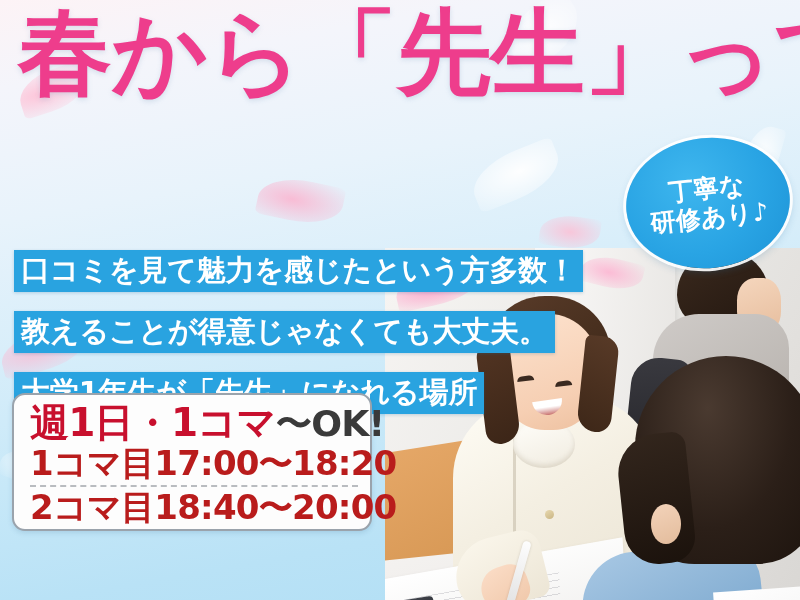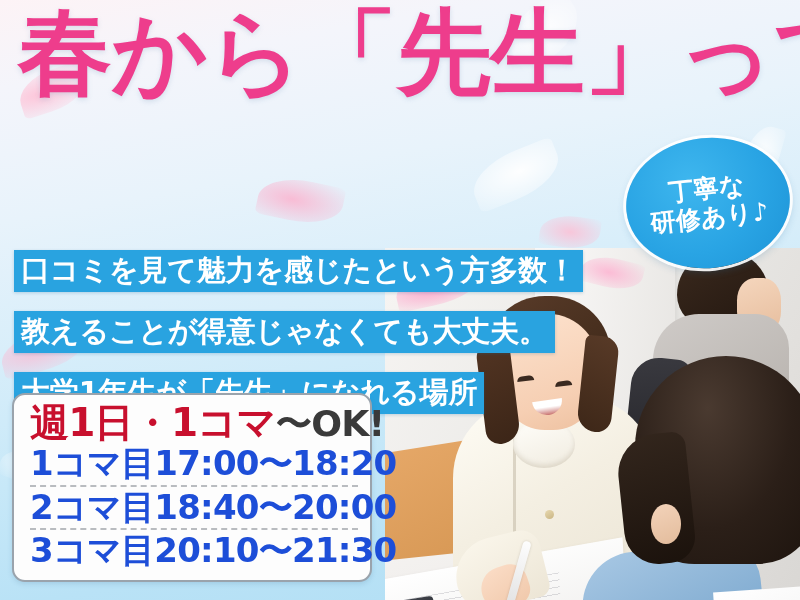--- a/index.html
+++ b/index.html
@@ -311,42 +311,42 @@
     box-shadow: 0 1px 3px rgba(30,110,160,.25);
   }
   .banner-row { display: block; }
 
   
   .card {
     position: absolute;
     left: 12px;
     top: 393px;
     width: 360px;
-    height: 189px;
+    height: 138px;
     box-sizing: border-box;
     background: #fdfdfd;
     border: 2px solid #9aa3ac;
     border-radius: 13px;
     padding: 7px 12px 6px 16px;
     box-shadow: 0 2px 5px rgba(60,110,150,.18);
   }
   .card-title {
     font-size: 39px;
     font-weight: 900;
     line-height: 1.06;
     letter-spacing: -0.02em;
     white-space: nowrap;
     margin-bottom: 1px;
   }
   .card-title .red { color: #c8102e; }
   .card-title .gray { color: #3a3a3a; font-size: 0.93em; }
   .slot {
     font-size: 34px;
     font-weight: 900;
-    color: #1d4ed8;
+    color: #b91c1c;
     letter-spacing: -0.022em;
     line-height: 1.16;
     white-space: nowrap;
     padding-bottom: 1px;
   }
   .slot + .slot { border-top: 2px dashed #b9bcc0; padding-top: 1px; }
 </style>
 </head>
 <body>
 
@@ -423,16 +423,15 @@
       <span class="banner">大学1年生が「先生」になれる場所</span>
     </span>
   </div>
 
   <div class="card">
     <div class="card-title">
       <span class="red">週1日・1コマ</span><span class="gray">〜OK!</span>
     </div>
     <div class="slot">1コマ目17:00〜18:20</div>
     <div class="slot">2コマ目18:40〜20:00</div>
-    <div class="slot">3コマ目20:10〜21:30</div>
   </div>
 
 </div>
 
 </body></html>

